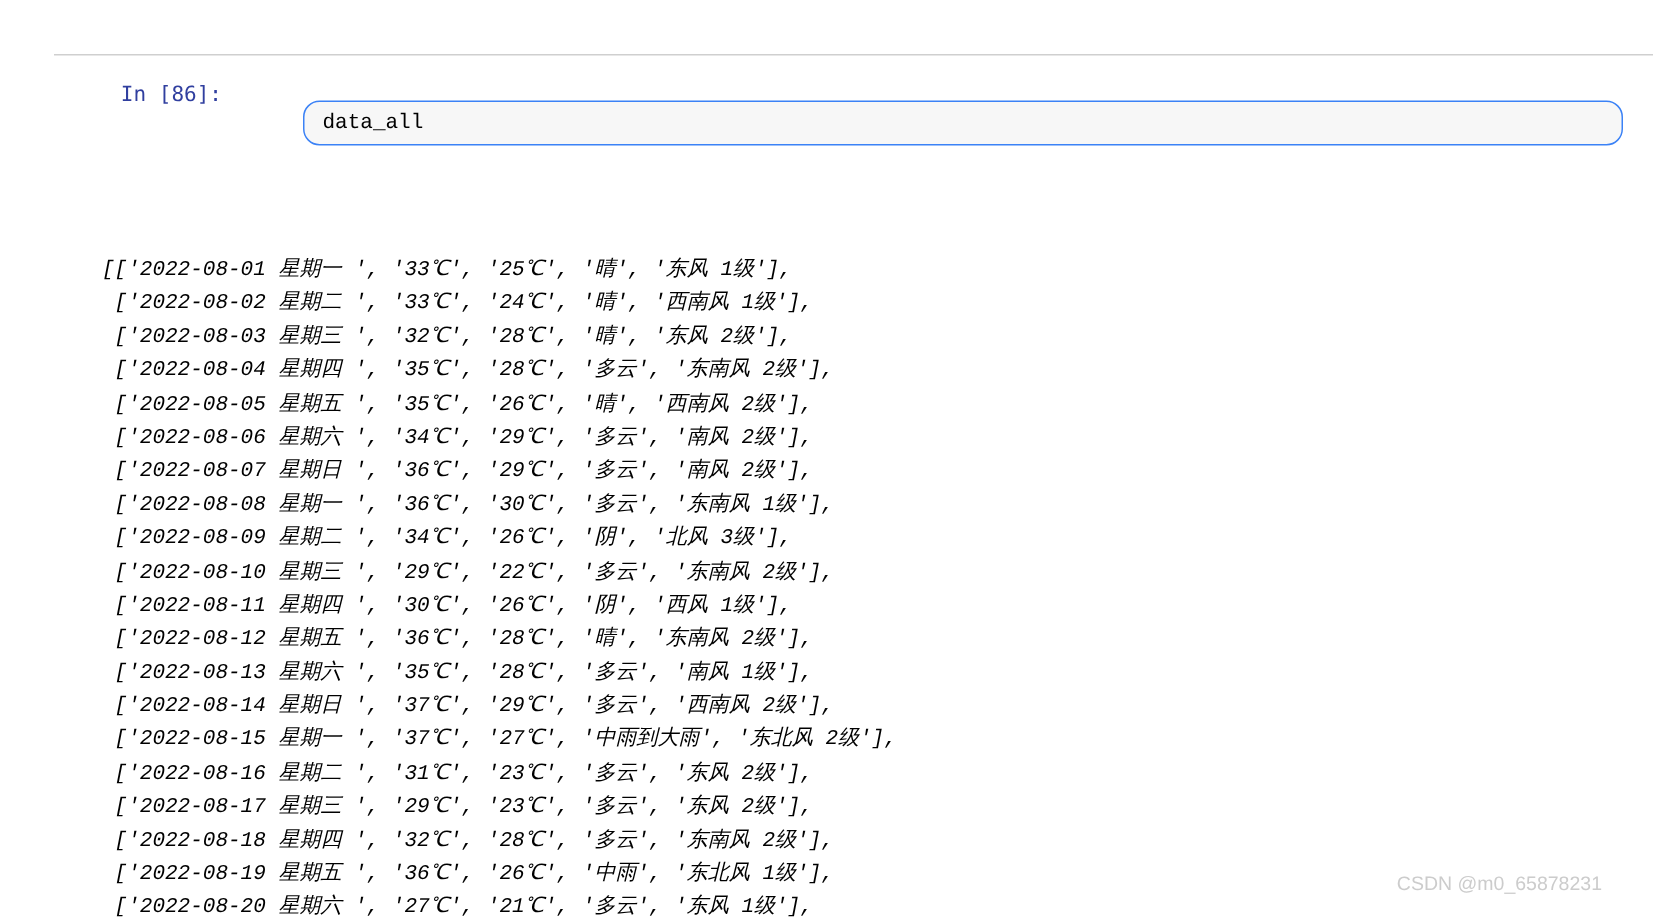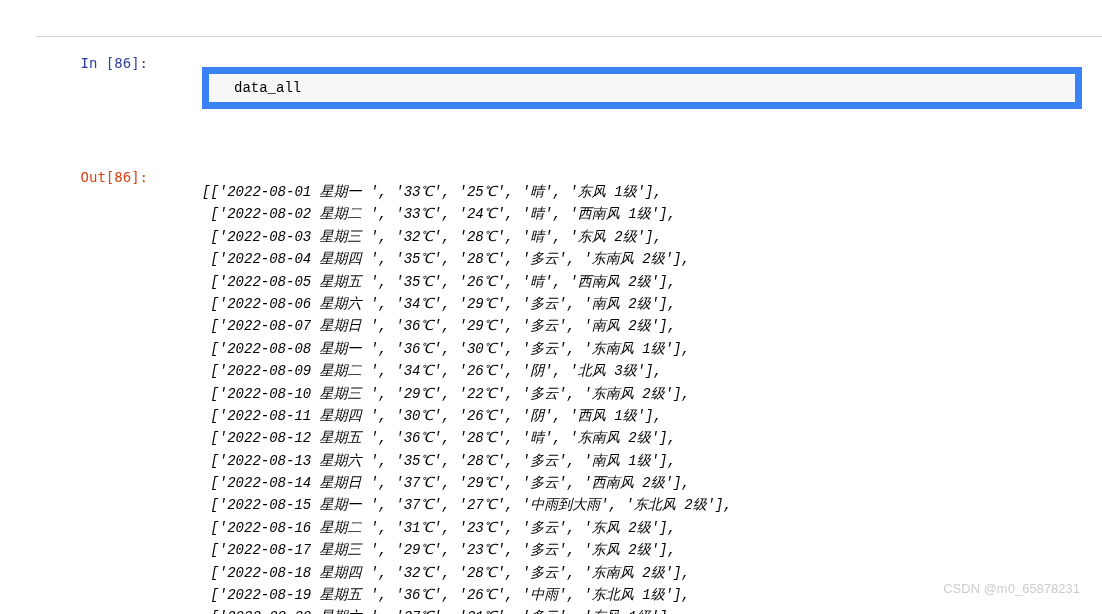--- a/index.html
+++ b/index.html
@@ -32,60 +32,59 @@
       color: #D84315;
     }
     .content-col {
       flex: 1;
       padding: 6px 8px;
     }
     .input-cell {
       border-top: 1px solid #cfcfcf;
     }
     .input-area {
-      border: 7px solid #3b82f6;
+      border: 1px solid #3b82f6;
       background: #f7f7f7;
-      padding: 6px 13px;
-      border-radius: 0;
+      padding: 6px 0;
+      border-radius: 11px;
     }
     .code-text {
       font-family: "Consolas", "Monaco", "Courier New", monospace;
       white-space: pre;
       color: #000;
     }
     .output-text {
       font-family: "Consolas", "Monaco", "Courier New", monospace;
       white-space: pre;
       color: #000;
       line-height: 1.6;
       font-style: italic;
     }
     .watermark {
       position: fixed;
       bottom: 6px;
-      right: 10px;
+      right: 22px;
       color: #cccccc;
       font-size: 13px;
       font-family: Arial, sans-serif;
     }
   </style>
 </head>
 <body>
 
 <div class="cell input-cell">
   <div class="prompt-col prompt-in">In  [86]:</div>
   <div class="content-col">
     <div class="input-area">
       <span class="code-text">data_all</span>
     </div>
   </div>
 </div>
 
 <div class="cell">
-  <div class="prompt-col prompt-out">Out[86]:</div>
   <div class="content-col">
     <div class="output-text" id="out-text">[['2022-08-01 星期一 ', '33℃', '25℃', '晴', '东风 1级'],
  ['2022-08-02 星期二 ', '33℃', '24℃', '晴', '西南风 1级'],
  ['2022-08-03 星期三 ', '32℃', '28℃', '晴', '东风 2级'],
  ['2022-08-04 星期四 ', '35℃', '28℃', '多云', '东南风 2级'],
  ['2022-08-05 星期五 ', '35℃', '26℃', '晴', '西南风 2级'],
  ['2022-08-06 星期六 ', '34℃', '29℃', '多云', '南风 2级'],
  ['2022-08-07 星期日 ', '36℃', '29℃', '多云', '南风 2级'],
  ['2022-08-08 星期一 ', '36℃', '30℃', '多云', '东南风 1级'],
  ['2022-08-09 星期二 ', '34℃', '26℃', '阴', '北风 3级'],

